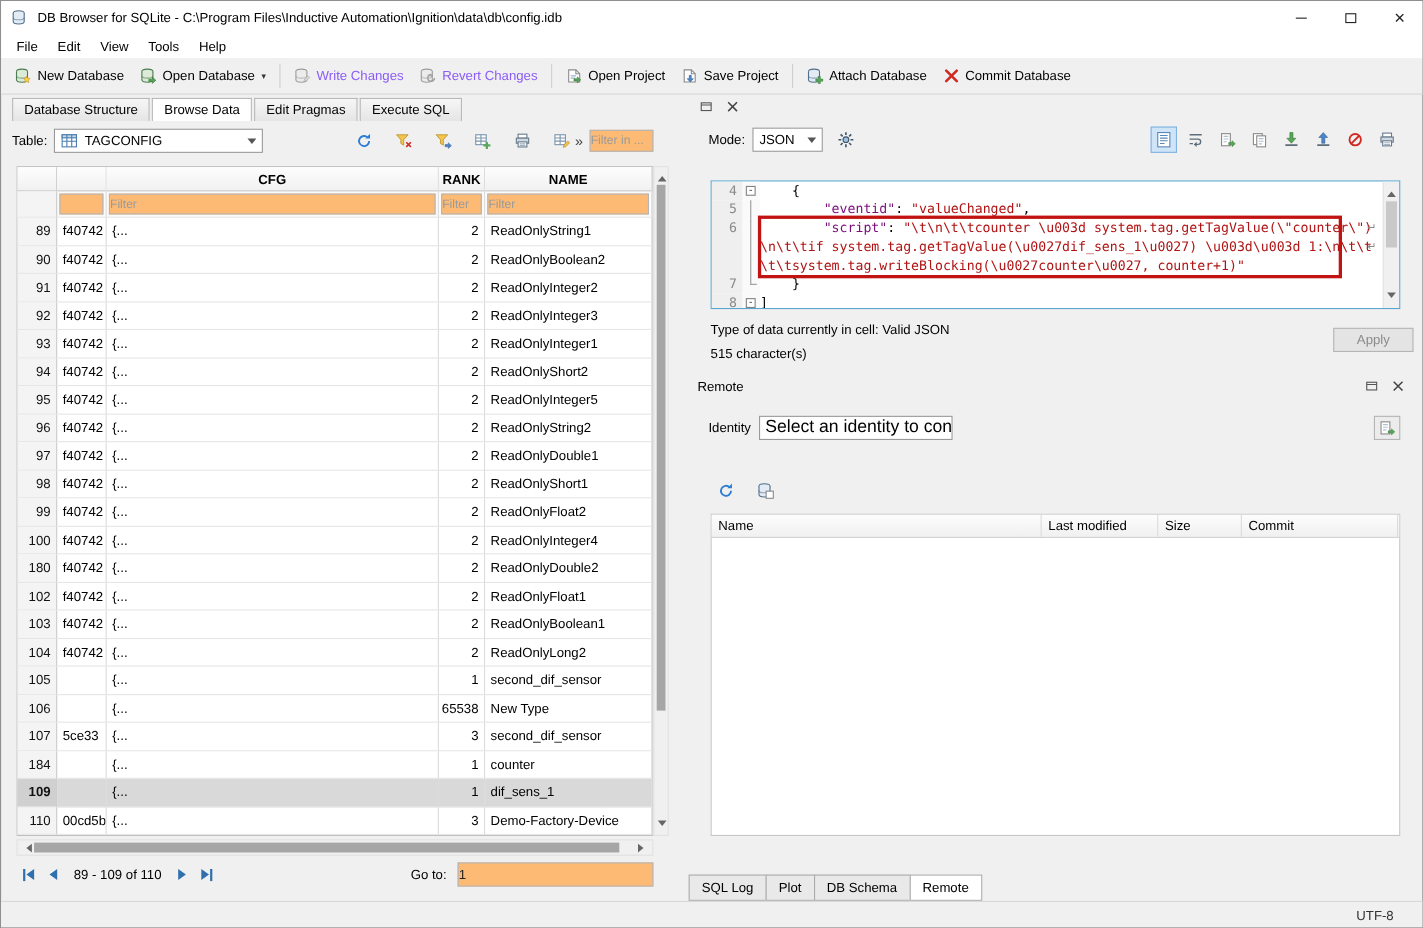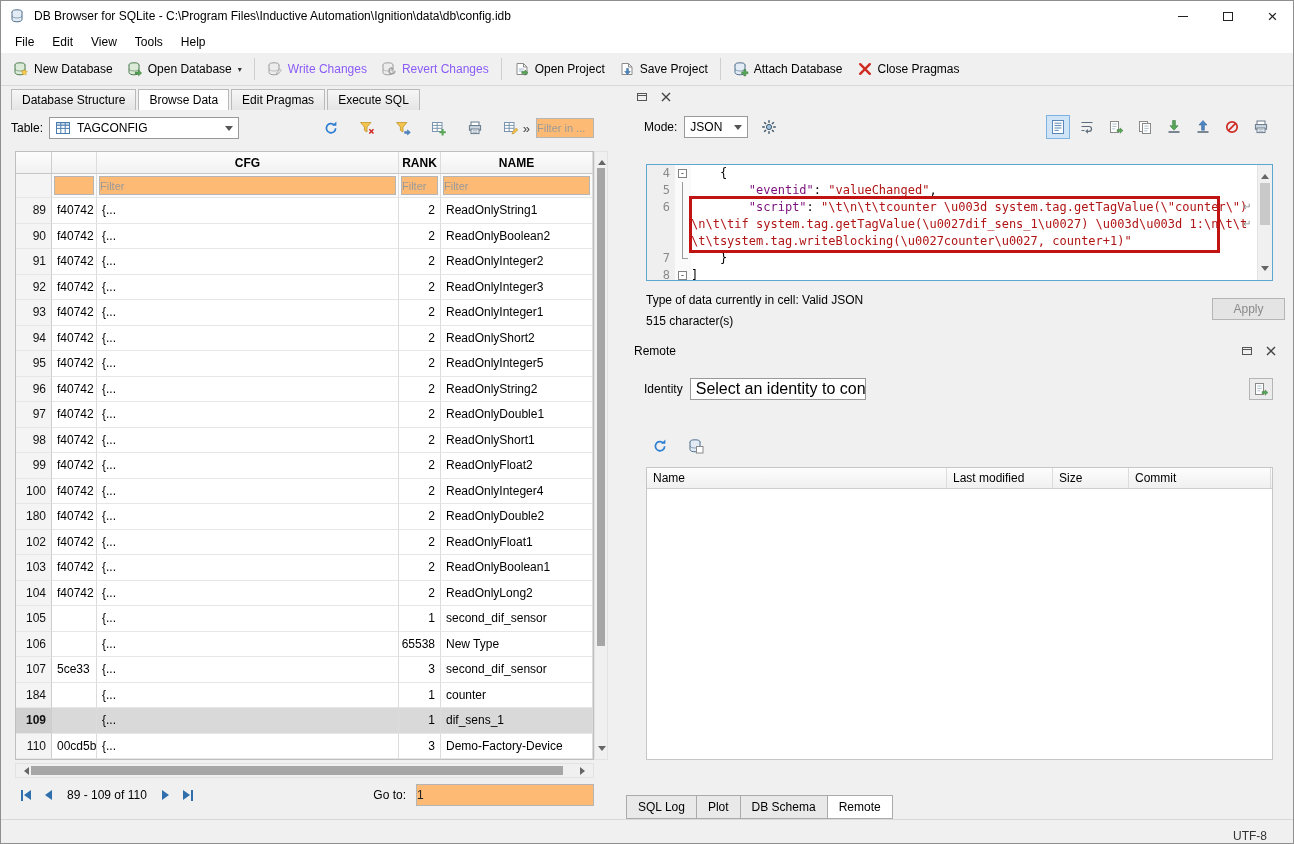--- a/index.html
+++ b/index.html
@@ -98,21 +98,21 @@
 .edscroll{right:0;top:0;bottom:0;width:15px;background:#f0f0f0;border-left:1px solid #e3e3e3}
 .ethumb{position:absolute;left:2px;right:2px;top:18px;height:42px;background:#c9c9c9}
 
 .rtable{background:#fff;border:1px solid #c6c6c6}
 .rth{display:flex;height:21px;background:linear-gradient(#fdfdfd,#f0f0f0);border-bottom:1px solid #cfcfcf}
 .rcell{display:flex;align-items:center;padding:0 6px;border-right:1px solid #dcdcdc;white-space:nowrap;overflow:hidden}
 
 .dtabs{display:flex}
 .dtab{padding:4px 11px;border:1px solid #ababab;background:#e9e9e9;margin-right:-1px;white-space:nowrap}
 .dtab.active{background:#fff}
-.statusbar{left:0;bottom:0;width:1294px;height:24px;background:#f0f0f0;border-top:1px solid #d8d8d8;display:flex;align-items:flex-end;justify-content:flex-end;padding-right:28px;color:#333}
+.statusbar{left:0;bottom:0;width:1294px;height:24px;background:#f0f0f0;border-top:1px solid #d8d8d8;display:flex;align-items:center;justify-content:flex-end;padding-right:28px;color:#333}
 </style>
 </head>
 <body>
 
 <div class="titlebar abs">
   <span class="ticon">
       <svg width="16" height="16" viewBox="0 0 16 16">
         <ellipse cx="7" cy="4" rx="5" ry="2.2" fill="#e3ecf5" stroke="#52708c"></ellipse>
         <path d="M2 4v7.6c0 1.2 2.2 2.2 5 2.2s5-1 5-2.2V4" fill="#e3ecf5" stroke="#52708c"></path>
         <path d="M2 7.8c0 1.2 2.2 2.2 5 2.2s5-1 5-2.2" fill="none" stroke="#52708c" opacity=".6"></path>
@@ -218,21 +218,21 @@
         </svg>
       </span>
       <span>Attach Database</span>
     </div>
     <div class="tbtn">
       <span class="tbico">
         <svg width="16" height="16" viewBox="0 0 16 16">
           <path d="M3.2 3.2l9.6 9.6M12.8 3.2l-9.6 9.6" stroke="#cf2b23" stroke-width="2.4" stroke-linecap="round"></path>
         </svg>
       </span>
-      <span>Close Pragmas</span>
+      <span>Commit Database</span>
     </div>
   </div>
 
 <div class="abs" style="left:8px;top:88px;width:600px;height:722px">
   <div class="tabbar abs" style="left:2px;top:0">
       <span class="tab">Database Structure</span>
       <span class="tab active">Browse Data</span>
       <span class="tab">Edit Pragmas</span>
       <span class="tab">Execute SQL</span>
     </div>

